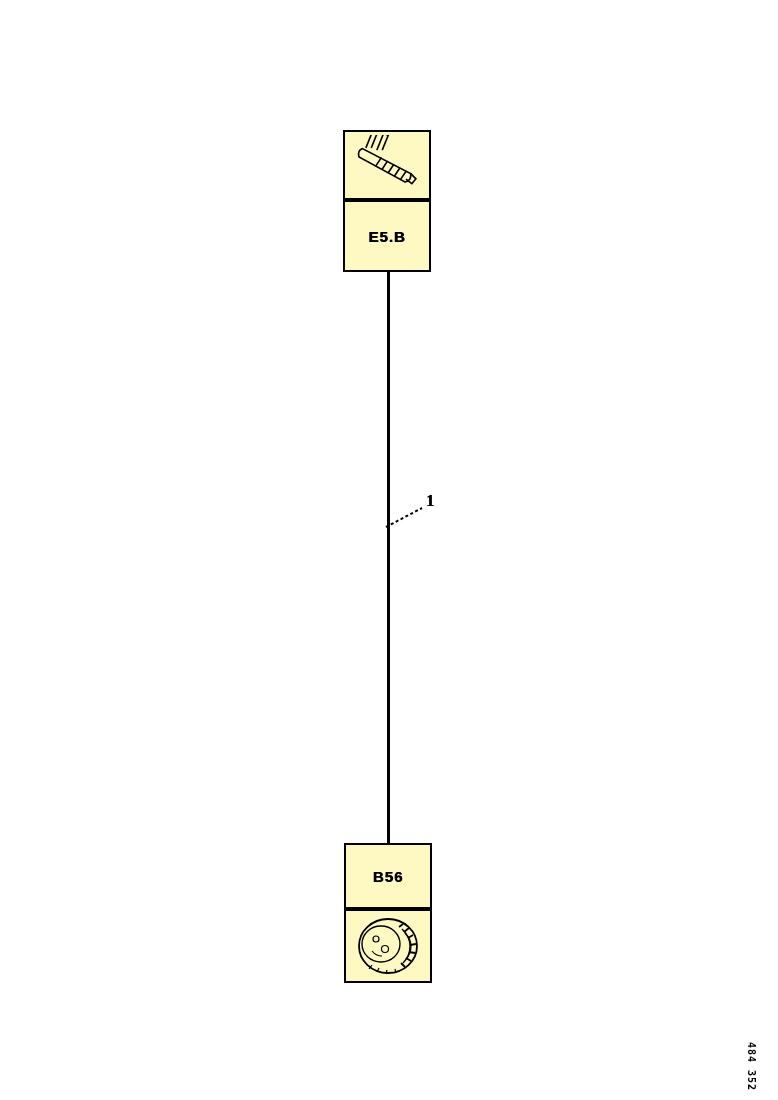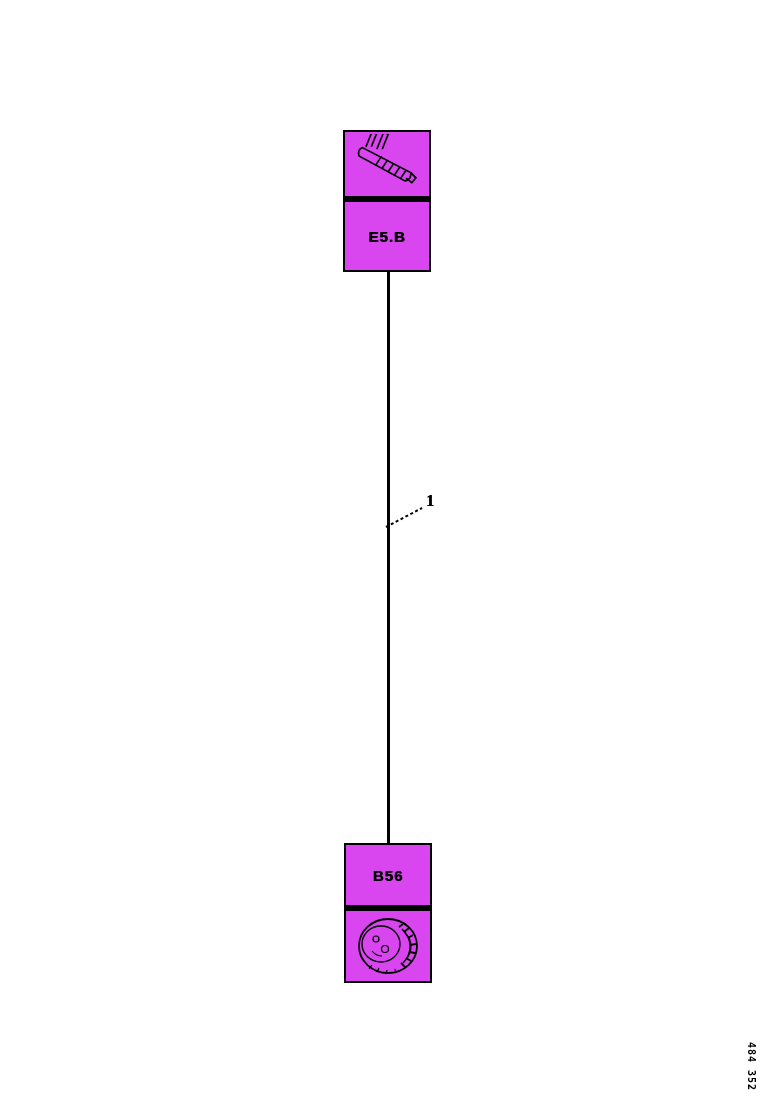--- a/index.html
+++ b/index.html
@@ -12,35 +12,35 @@
     position: relative;
     width: 778px;
     height: 1100px;
     background: #ffffff;
     overflow: hidden;
   }
   .connector-box {
     position: absolute;
     width: 88px;
     border: 2px solid #000;
-    background: #d946ef;
+    background: #fef9c3;
     box-sizing: border-box;
     display: flex;
     flex-direction: column;
   }
   .connector-box.top-box  { left: 343px; top: 130px; height: 142px; }
   .connector-box.bottom-box { left: 344px; top: 843px; height: 140px; }
   .cell {
     position: relative;
     display: flex;
     align-items: center;
     justify-content: center;
     box-sizing: border-box;
   }
-  .cell.divided { border-bottom: 6px solid #000000; }
+  .cell.divided { border-bottom: 4px solid #000000; }
   .top-box .icon-cell   { height: 70px; }
   .top-box .label-cell  { flex: 1; }
   .bottom-box .label-cell { height: 66px; }
   .bottom-box .icon-cell  { flex: 1; }
   .box-label {
     font-weight: bold;
     font-size: 15px;
     letter-spacing: 1px;
     color: #000;
     text-shadow: 0.6px 0 0 #000; 

